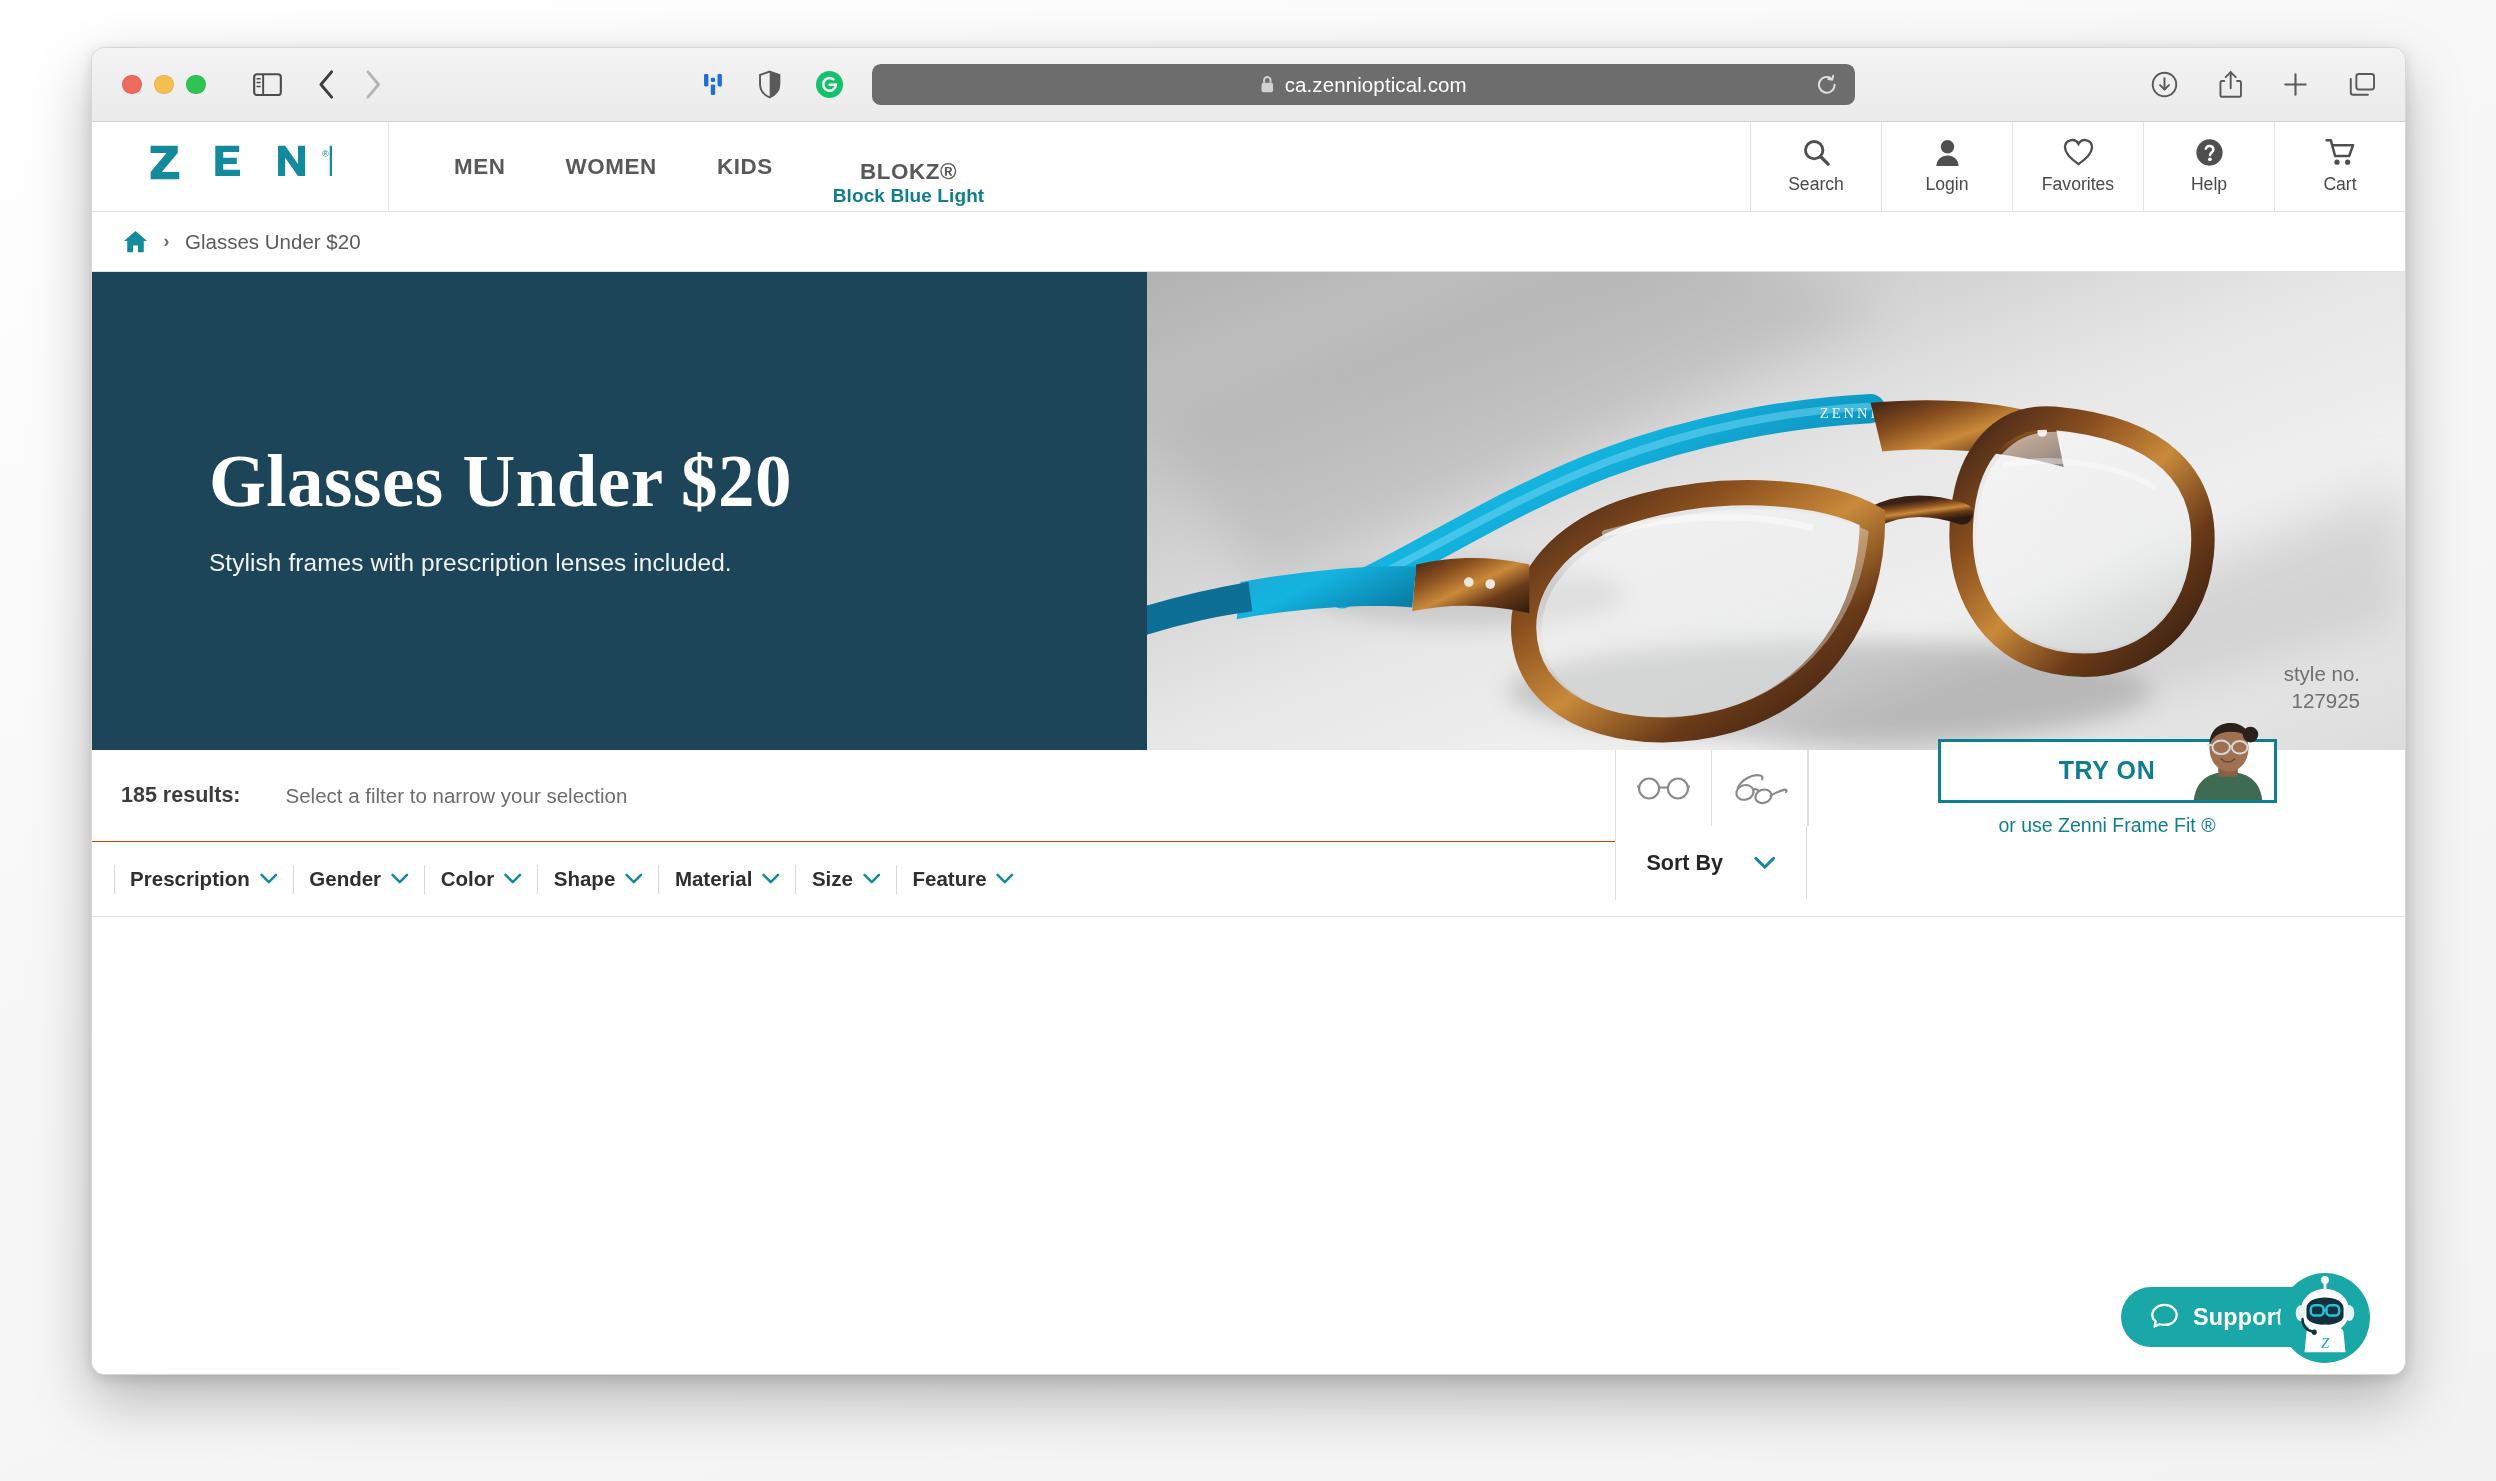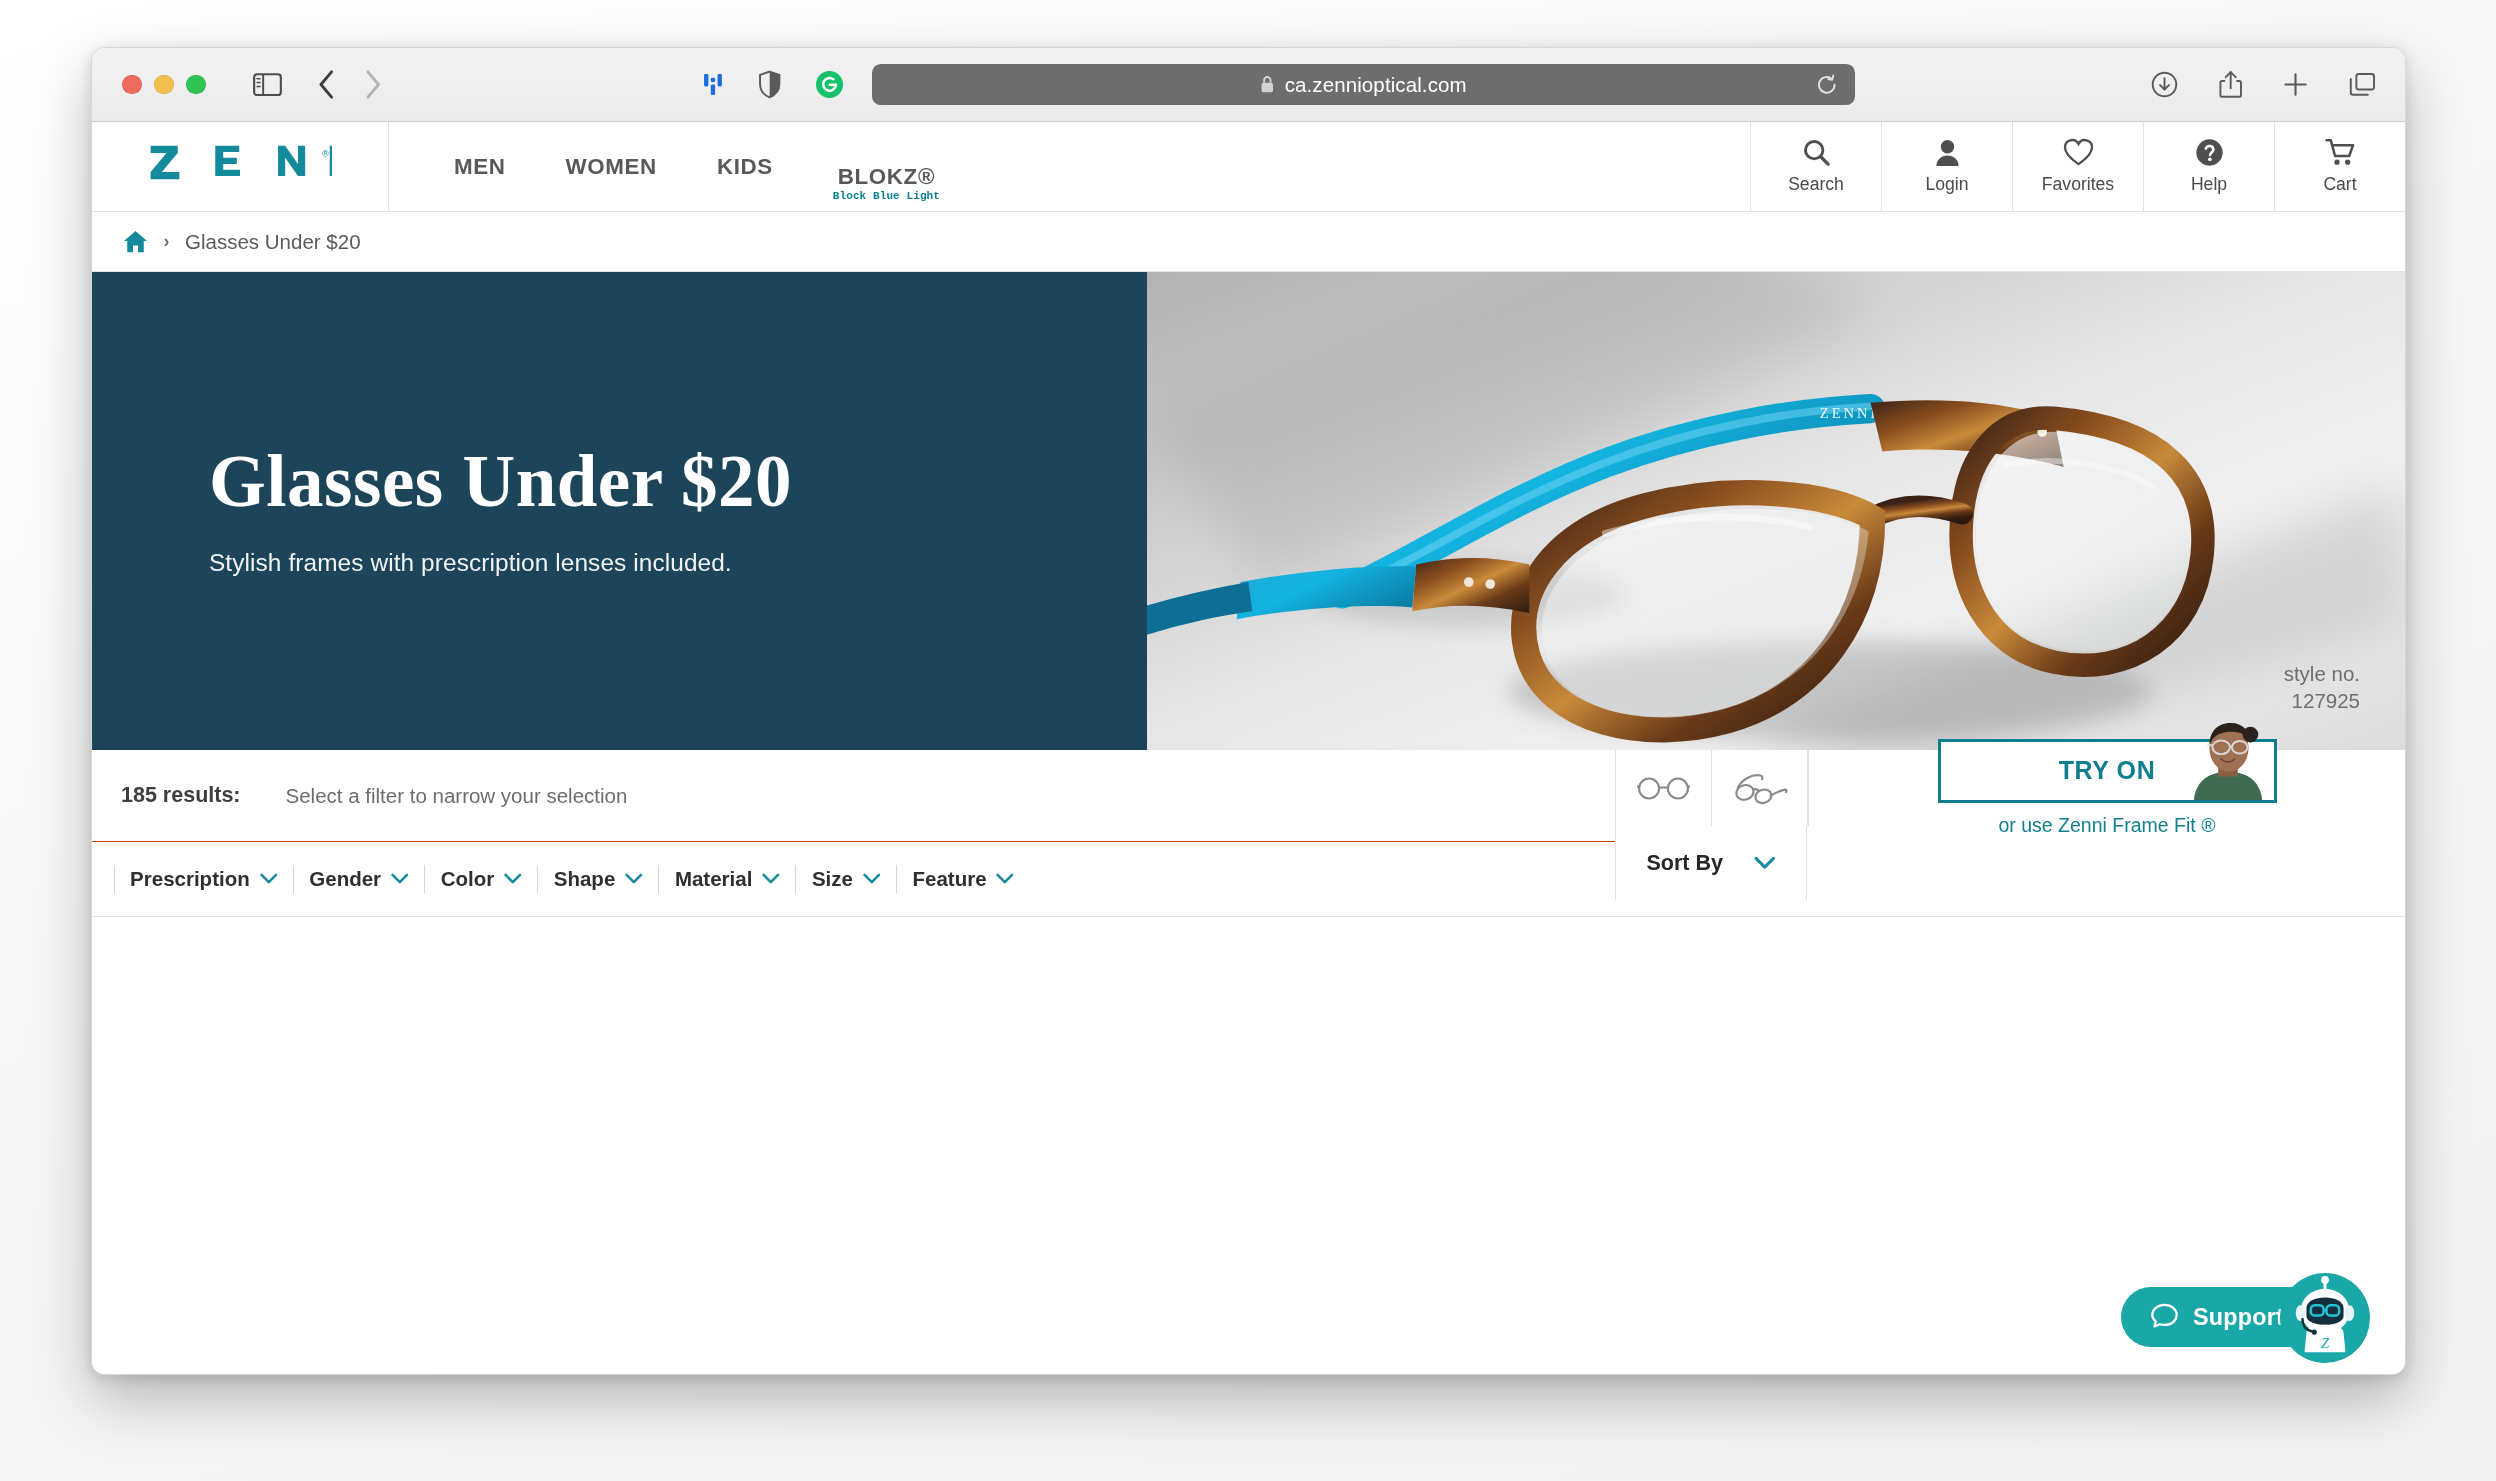--- a/index.html
+++ b/index.html
@@ -70,21 +70,21 @@
     border-right: 1px solid #e2e2e2;
   }
   #zenni-logo { display:flex; align-items:flex-start; }
   #main-nav { flex:1; display:flex; align-items:center; padding-left: 65px; gap: 0; }
   .nav-item {
     position:relative; padding: 0 0; margin-right: 60px;
     display:flex; flex-direction:column; align-items:center; justify-content:center;
     height:100%; cursor:pointer;
   }
   .nav-label { font-size: 22.4px; font-weight: 700; color:#595959; letter-spacing:0.6px; }
-  .nav-sub  { font-size: 11px; font-weight: 700; color:#0f7f8f; margin-top: 0; letter-spacing:0.1px;font-family:Liberation Mono, monospace; }
+  .nav-sub  { font-size: 19px; font-weight: 700; color:#0f7f8f; margin-top: 0; letter-spacing:0.1px; }
   .nav-item.has-sub { justify-content:center; }
   .nav-item.has-sub .nav-label { margin-bottom: 0; margin-top: 32px; }
 
   #header-actions { display:flex; align-items:stretch; }
   .hdr-action {
     width: 131px; display:flex; flex-direction:column;
     align-items:center; justify-content:center; gap: 7.8px;
     border-left: 1px solid #e2e2e2; cursor:pointer;
   }
   .hdr-action .lbl { font-size:17.6px; color:#4a4a4a; }

